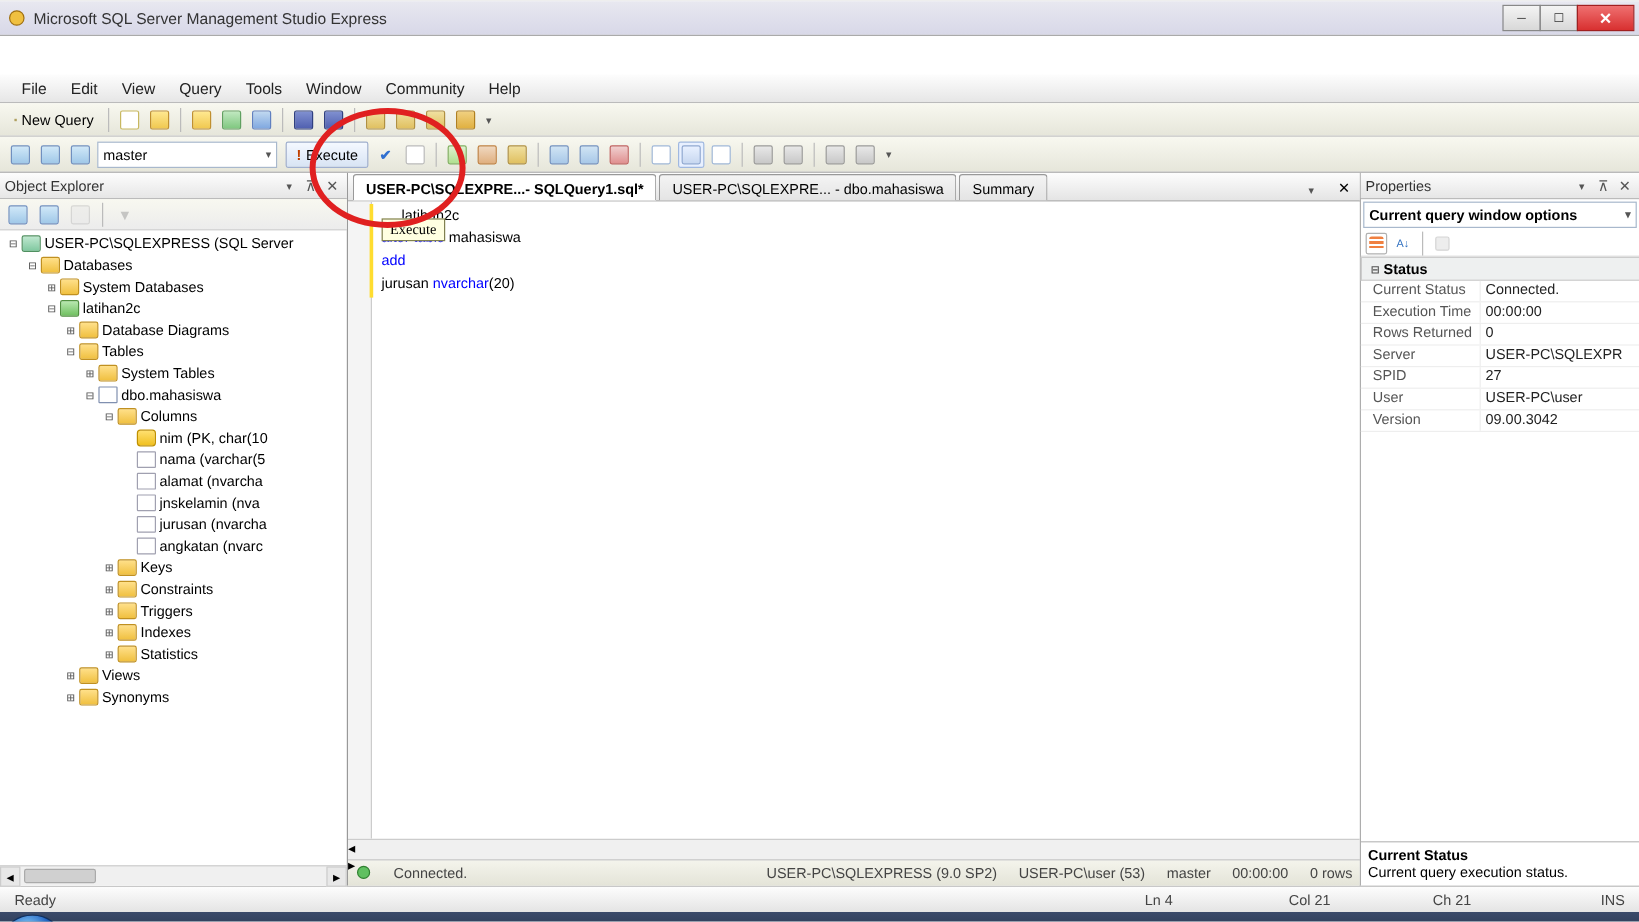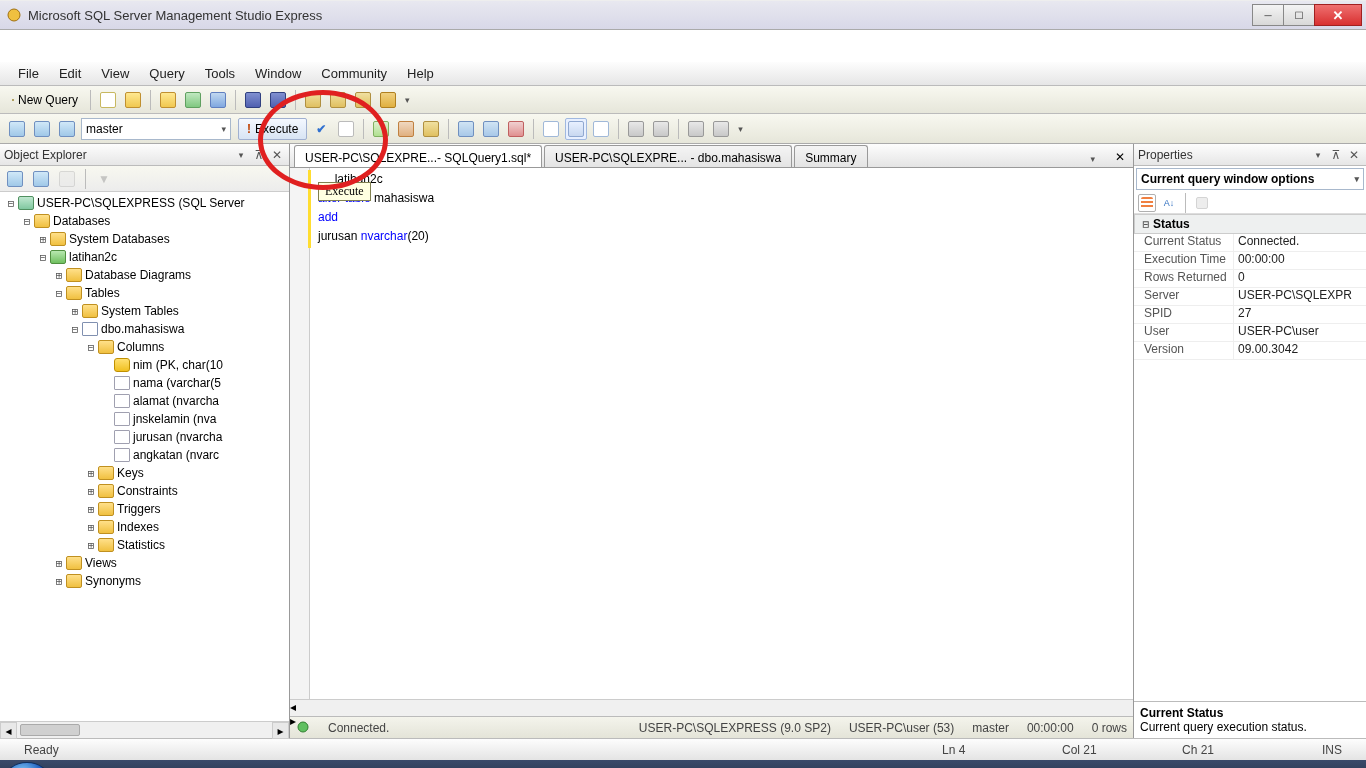--- a/index.html
+++ b/index.html
@@ -53,21 +53,21 @@
 .key { background:linear-gradient(#ffe070,#f0c020); border-radius:3px; border:1px solid #c09000; }
 .ind0{padding-left:0} .ind1{padding-left:16px} .ind2{padding-left:32px} .ind3{padding-left:48px} .ind4{padding-left:64px} .ind5{padding-left:80px} .ind6{padding-left:96px}
 .hscroll { height:17px; background:#f0f0f0; border-top:1px solid #ccc; position:relative; }
 .hscroll .thumb { position:absolute; left:20px; top:2px; height:12px; width:60px; background:#d0d0d0; border:1px solid #aaa; border-radius:2px; }
 .hscroll .arr { position:absolute; top:0; width:17px; height:17px; display:flex; align-items:center; justify-content:center; background:#e8e8e8; border:1px solid #ccc; }
 
 
 .editor-area { flex:1; display:flex; flex-direction:column; border-right:1px solid #999; }
 .tabs { height:24px; display:flex; align-items:flex-end; background:linear-gradient(#fdfdfd,#e4e4e4); padding-left:4px; border-bottom:1px solid #999; }
 .tab { height:22px; padding:3px 10px 0; border:1px solid #999; border-bottom:none; margin-right:2px; background:linear-gradient(#f4f4f4,#e4e4e4); cursor:pointer; font-size:12px; display:flex; align-items:center; border-radius:3px 3px 0 0; }
-.tab.active { background:#fff; font-weight:normal; }
+.tab.active { background:#fff; font-weight:bold; }
 .tabs .tabs-end { flex:1; }
 .tabs .tclose { margin-left:6px; cursor:pointer; }
 .editor { flex:1; position:relative; background:#fff; font-family: Consolas, monospace; font-size:14px; overflow:auto; }
 .editor .gutter { position:absolute; left:0; top:0; bottom:0; width:20px; border-right:1px solid #ccc; background:#f4f4f4; }
 .editor .ybar { position:absolute; left:18px; top:2px; width:3px; height:78px; background:#ffdd30; }
 .editor pre { margin-left:28px; padding-top:2px; line-height:19px; white-space:pre; }
 .kw { color:#0000ff; } .gray { color:#888; }
 .tip { position:absolute; left:28px; top:14px; background:#ffffe1; border:1px solid #808050; padding:1px 6px; font-family: "Segoe UI"; font-size:12px; z-index:40; }
 .editor-status { height:22px; background:linear-gradient(#f4f4ec,#e4e4d8); border-top:1px solid #bbb; display:flex; align-items:center; padding:0 6px; font-size:12px; color:#444; gap:18px; }
 .editor-status .cell { white-space:nowrap; }
@@ -80,21 +80,21 @@
 .props .sort-row { height:22px; display:flex; align-items:center; gap:4px; padding:2px 4px; border-bottom:1px solid #ddd; }
 .pgrid { flex:1; font-size:12px; }
 .pgrid .cat { background:#eef0f0; padding:2px 4px; font-weight:bold; border:1px solid #ccc; border-right:none; display:flex; align-items:center; }
 .prow { display:flex; height:18px; border-bottom:1px solid #eee; }
 .prow .pn { width: 100px; padding-left:10px; color:#555; overflow:hidden; white-space:nowrap; text-overflow:clip; border-right:1px solid #eee; }
 .prow .pv { flex:1; padding-left:4px; color:#222; overflow:hidden; white-space:nowrap; }
 .pdesc { border-top:1px solid #bbb; padding:4px 6px; }
 .pdesc b { font-size:12px; }
 
 
-.statusbar { height:22px; background:linear-gradient(#fdfdfd,#e4e4e4); border-top:1px solid #bbb; display:flex; align-items:center; padding:0 24px; font-size:12px; color:#444; }
+.statusbar { height:22px; background:linear-gradient(#fdfdfd,#e4e4e4); border-top:1px solid #bbb; display:flex; align-items:center; padding:0 12px; font-size:12px; color:#444; }
 .statusbar .sp { flex:1; }
 
 
 .taskbar { height:40px; background:linear-gradient(#3a4a6a 0%, #243248 60%, #1a2436 100%); display:flex; align-items:center; padding:0 4px; }
 .start { width:46px; height:36px; border-radius:50%; background: radial-gradient(circle at 40% 35%, #90d8ff, #2060c0 55%, #103070); border:1px solid #103060; margin-right:6px; display:flex; align-items:center; justify-content:center; color:#fff; cursor:pointer; }
 .tbitem { width:48px; height:36px; margin-right:2px; display:flex; align-items:flex-end; justify-content:center; border:1px solid transparent; cursor:pointer; border-radius:2px; }
 .tbitem .ic { width:28px; height:28px; border-radius:4px; display:inline-block; }
 .tray { margin-left:auto; display:flex; align-items:center; gap:10px; color:#e8f0ff; padding-right:4px; font-size:11px; }
 .tray .clock { text-align:right; line-height:13px; }
 .tray .ti { width:16px; height:16px; }

